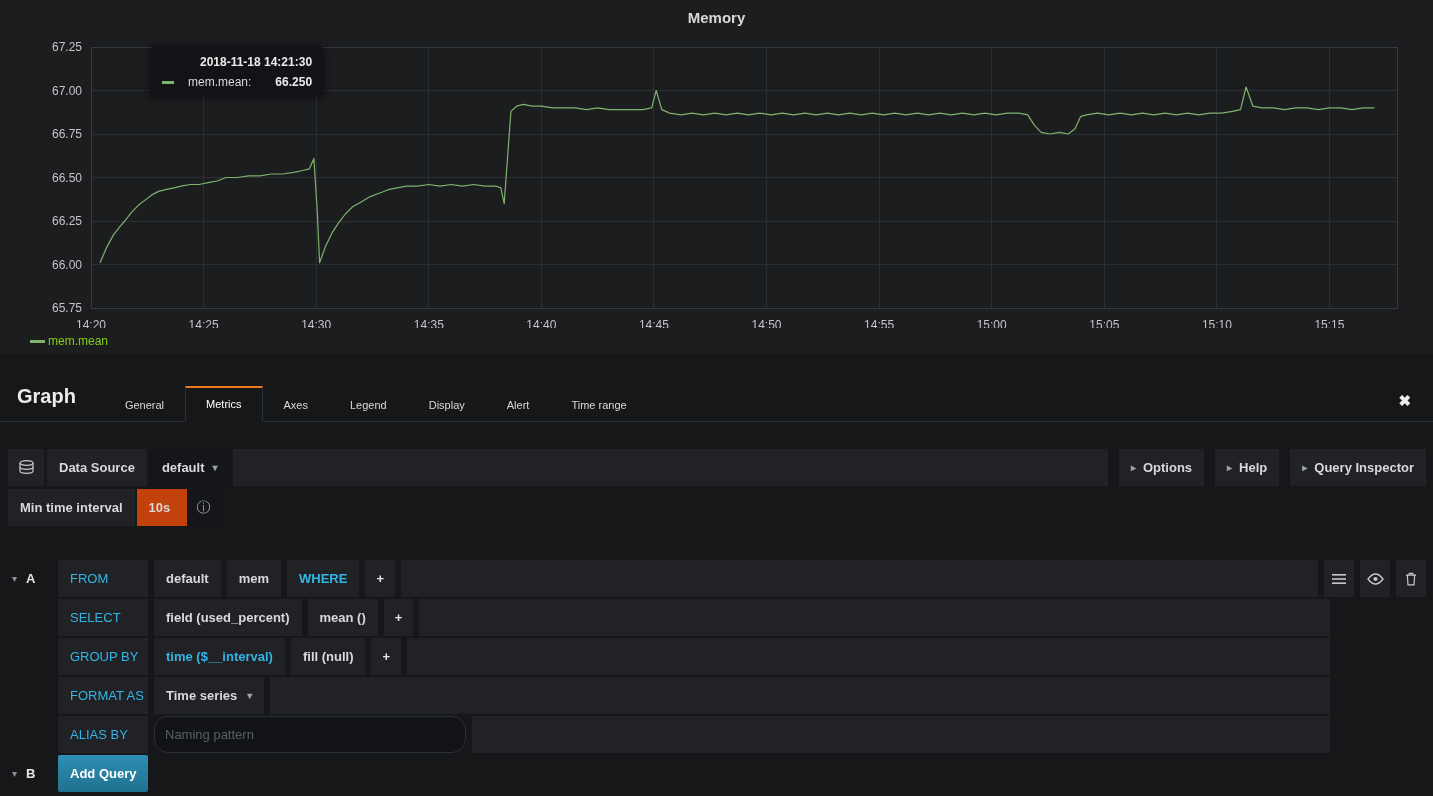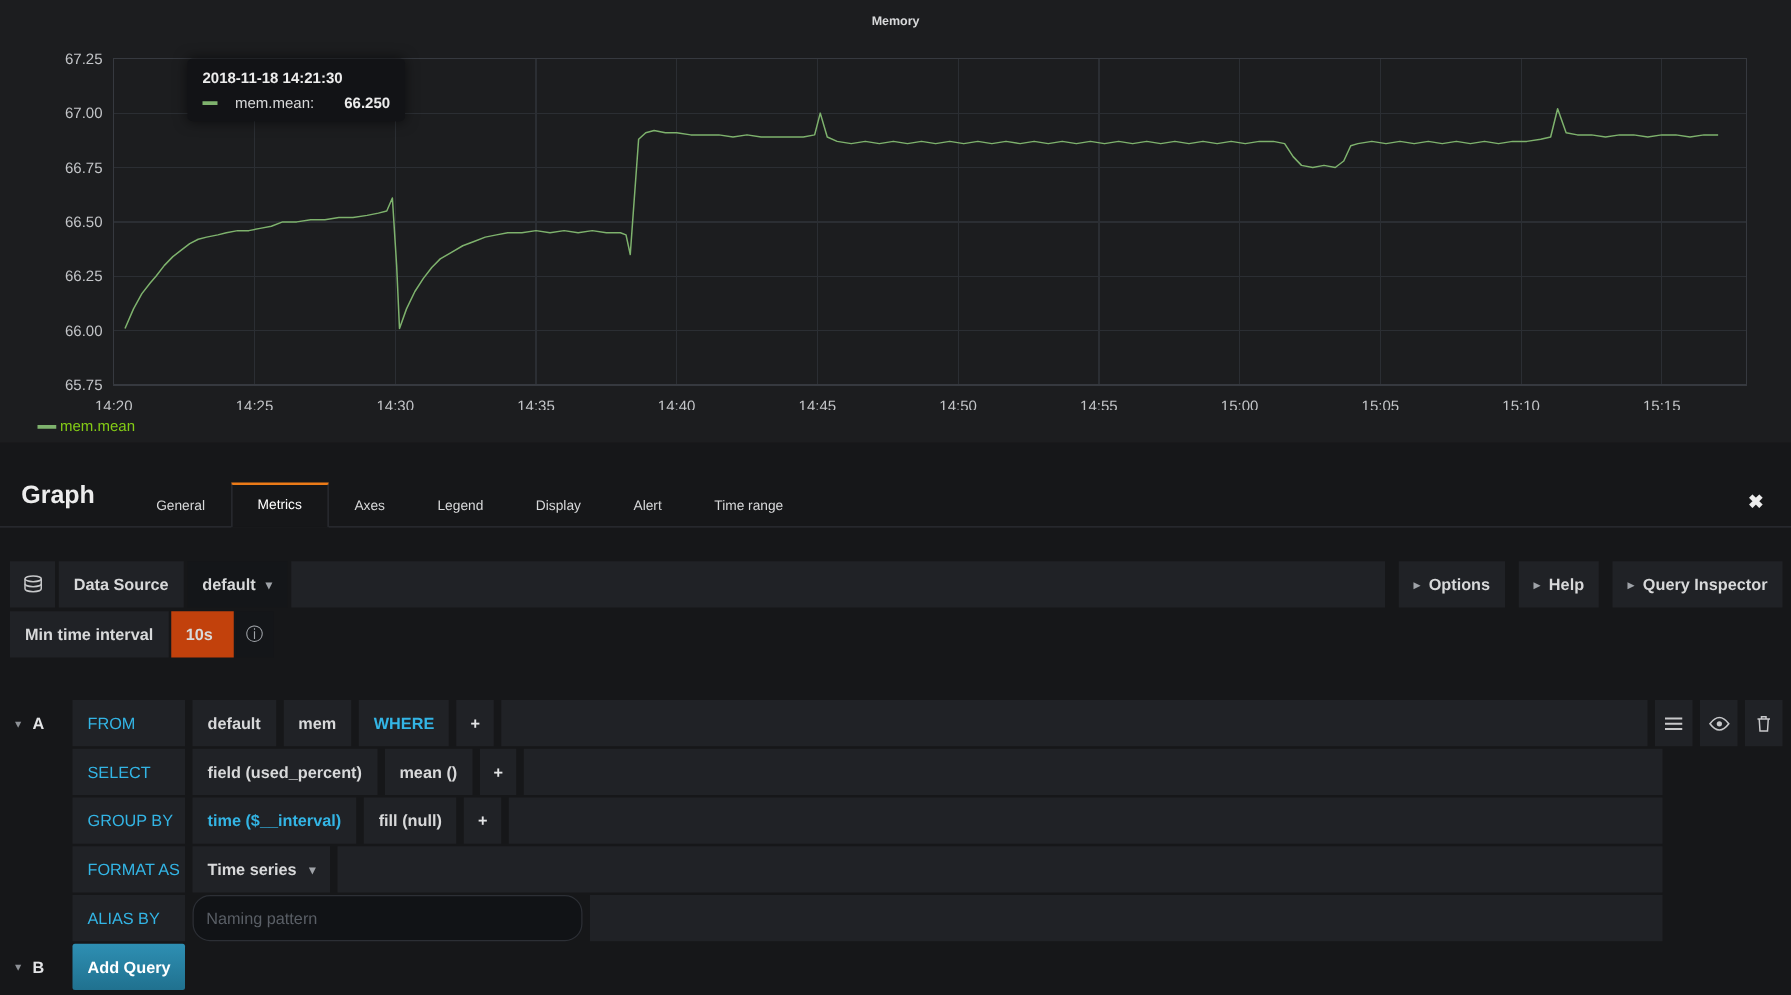--- a/index.html
+++ b/index.html
@@ -1,33 +1,33 @@
 <!DOCTYPE html>
 <html style="--accent: #eb7b18; --keyword: #33b5e5; --green: #7eb26d; --addq: #2e8fb3;"><head>
 <meta charset="utf-8">
 <style>
   *{margin:0;padding:0;box-sizing:border-box}
   html,body{width:1433px;height:796px;overflow:hidden}
   body{background:#161719;font-family:"Liberation Sans",sans-serif;color:#d8d9da;font-size:13px}
 
   
   .graph-panel{position:relative;width:1433px;height:354px;padding:8px 8px 0;background:#1c1d1f}
-  .panel-title{height:24px;line-height:20px;text-align:center;font-weight:bold;font-size:10px;color:#d8d9da;cursor:pointer}
+  .panel-title{height:24px;line-height:20px;text-align:center;font-weight:bold;font-size:15px;color:#d8d9da;cursor:pointer}
   .chart{display:block;width:1417px;height:296px}
   .grid{stroke:#2b2e33;stroke-width:1;shape-rendering:crispEdges}
   .plot-border{fill:none;stroke:#36393f;stroke-width:1;shape-rendering:crispEdges}
   .ylab,.xlab{fill:#c3c5c8;font-size:12px;font-family:"Liberation Sans",sans-serif}
   .ylab{text-anchor:end}
   .xlab{text-anchor:middle}
   .series-line{fill:none;stroke:var(--green);stroke-width:1.2;stroke-linejoin:round}
   .legend{display:flex;align-items:center;gap:3px;padding-left:22px;height:26px;font-size:12px;color:#84cc16}
   .dash{width:15px;height:3px;background:var(--green);display:inline-block;flex:none}
   .dash.sm{width:12px}
   .graph-tooltip{position:absolute;left:150px;top:47px;background:#121316;border-radius:4px;padding:8px 12px;box-shadow:0 0 10px rgba(0,0,0,.55);font-size:12px;z-index:5}
-  .tt-time{font-weight:bold;color:#ececec;text-align:left;margin-bottom:6px}
+  .tt-time{font-weight:bold;color:#ececec;text-align:right;margin-bottom:6px}
   .tt-row{display:flex;align-items:center;gap:14px}
   .tt-val{font-weight:bold;color:#ececec;margin-left:10px}
 
   
   .editor-header{position:relative;display:flex;align-items:center;margin-top:26px;padding:0 17px;border-bottom:1px solid #2c2f34;height:42px}
   .editor-title{font-size:20px;font-weight:bold;color:#ececec;padding:0 28px 8px 0}
   .tabs{display:flex;align-items:flex-end;height:100%}
   .tab{padding:12px 20px 11px;color:#d8d9da;cursor:pointer;font-size:11px;border:1px solid transparent;border-bottom:none;margin-bottom:-1px}
   .tab.active{border-color:#2c2f34;border-top:2px solid var(--accent);background:#161719;color:#fff;padding-top:10px;border-bottom:1px solid #161719}
   .close-btn{position:absolute;right:22px;top:12px;font-size:15px;color:#ececec;cursor:pointer;font-weight:bold}

